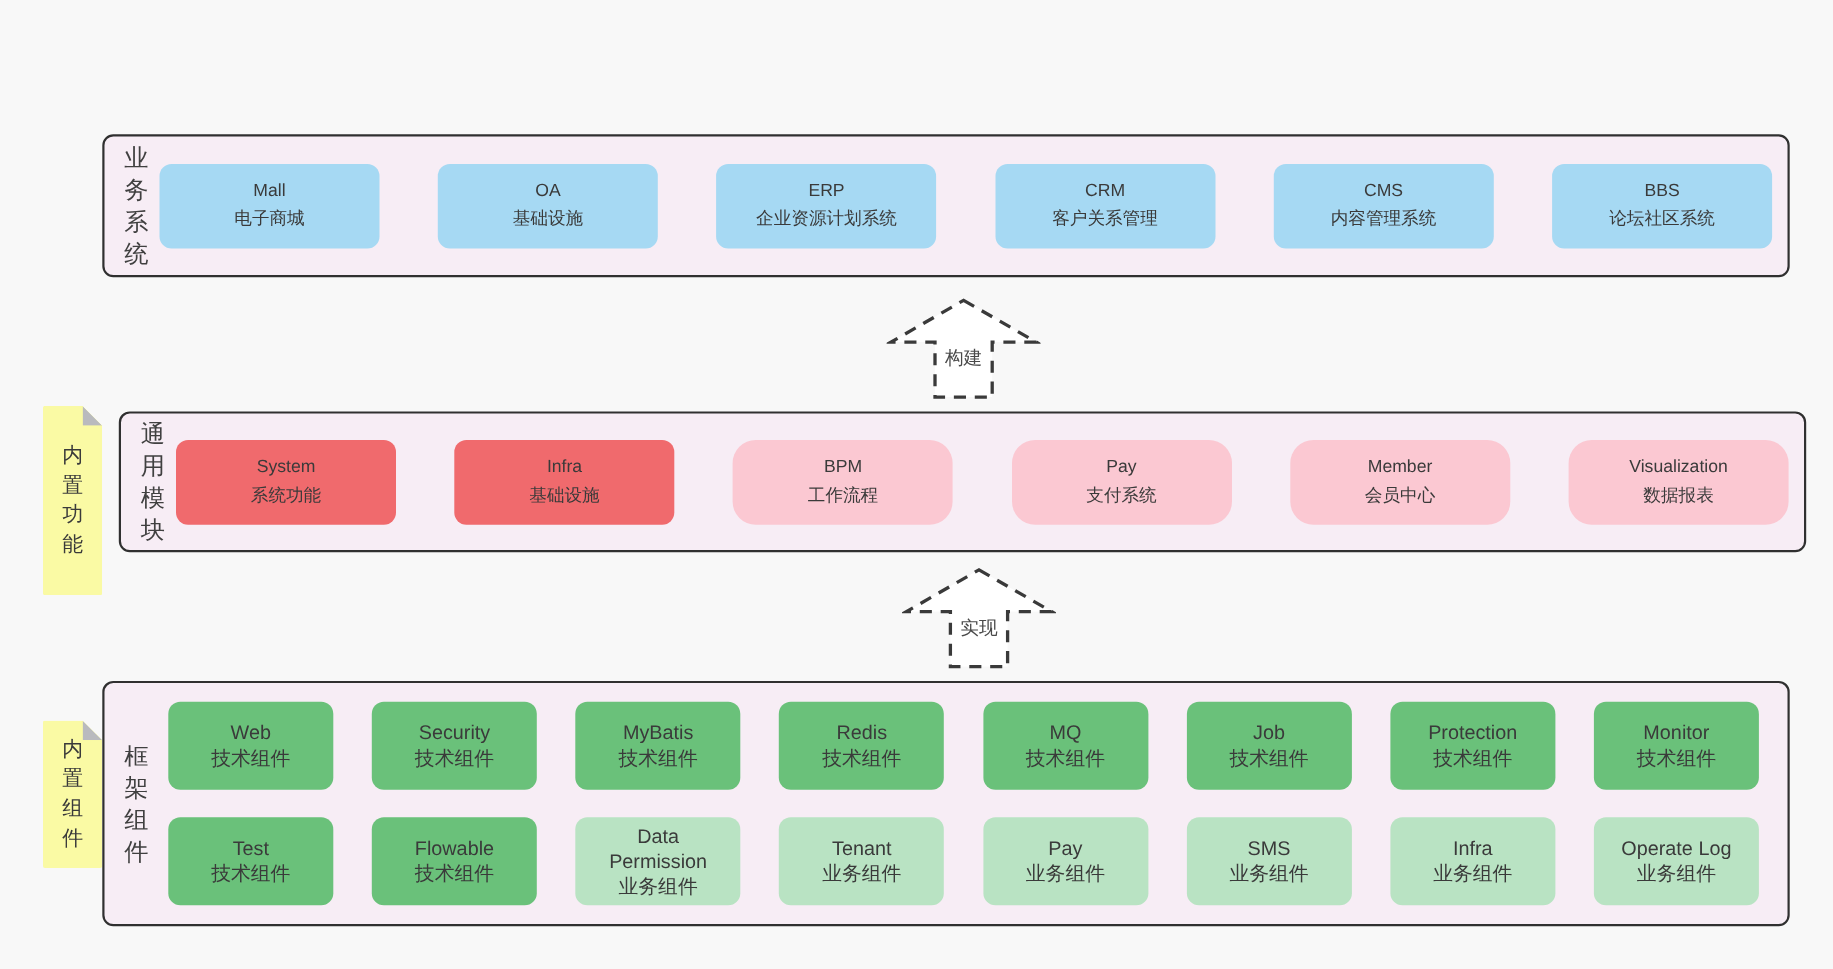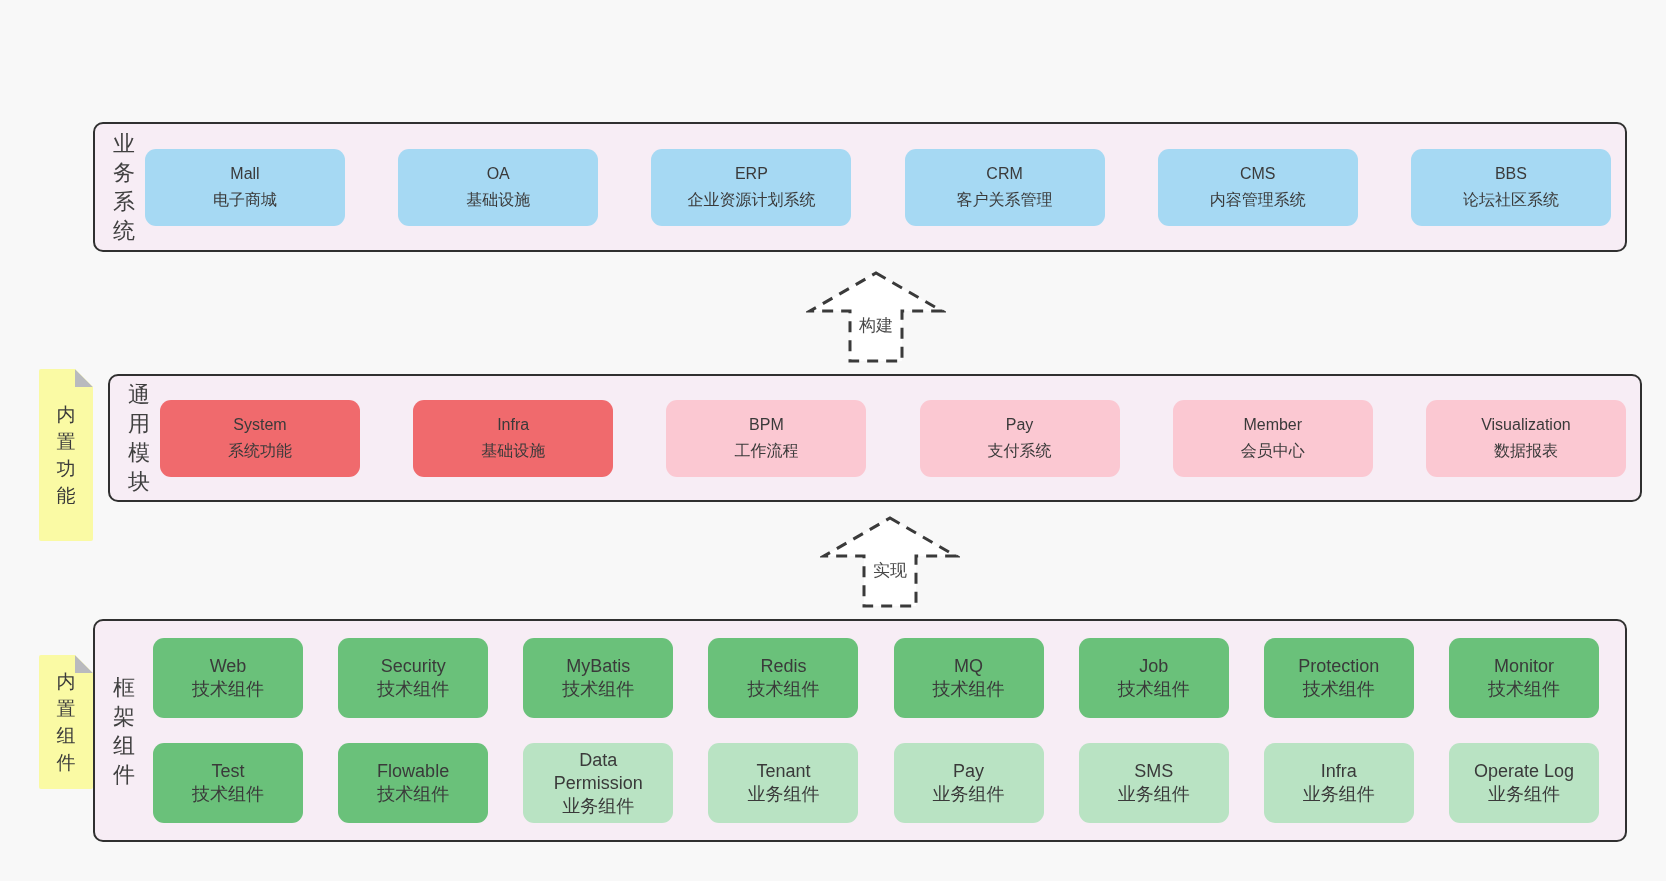--- a/index.html
+++ b/index.html
@@ -31,21 +31,21 @@
   .row8{display:flex;justify-content:space-between;}
   .box{
     border-radius:11px;display:flex;flex-direction:column;
     justify-content:center;align-items:center;text-align:center;
   }
   .row6 .box{width:200px;height:77px;font-size:16px;line-height:26px;}
   .row8 .box{width:150px;height:80px;font-size:18px;line-height:23px;}
   .box-name{white-space:pre-line;}
   .blue  {background:var(--blue,#a6d9f3);}
   .red   {background:var(--red,#f06a6d);}
-  .pink  {background:var(--pink,#fbc8d2);}
+  .pink  {background:var(--pink,#fbc8d2);border-radius:21px;}
   .green {background:var(--green,#6ac17a);justify-content:center;}
   .lgreen{background:var(--lightgreen,#b9e3c3);}
   .note{
     position:absolute;width:54px;
     background:var(--yellow,#fafaa4);
     clip-path:polygon(0 0, calc(100% - 18px) 0, 100% 18px, 100% 100%, 0 100%);
     border-radius:2px;
   }
   .note-fold{
     position:absolute;top:0;right:0;width:18px;height:18px;

